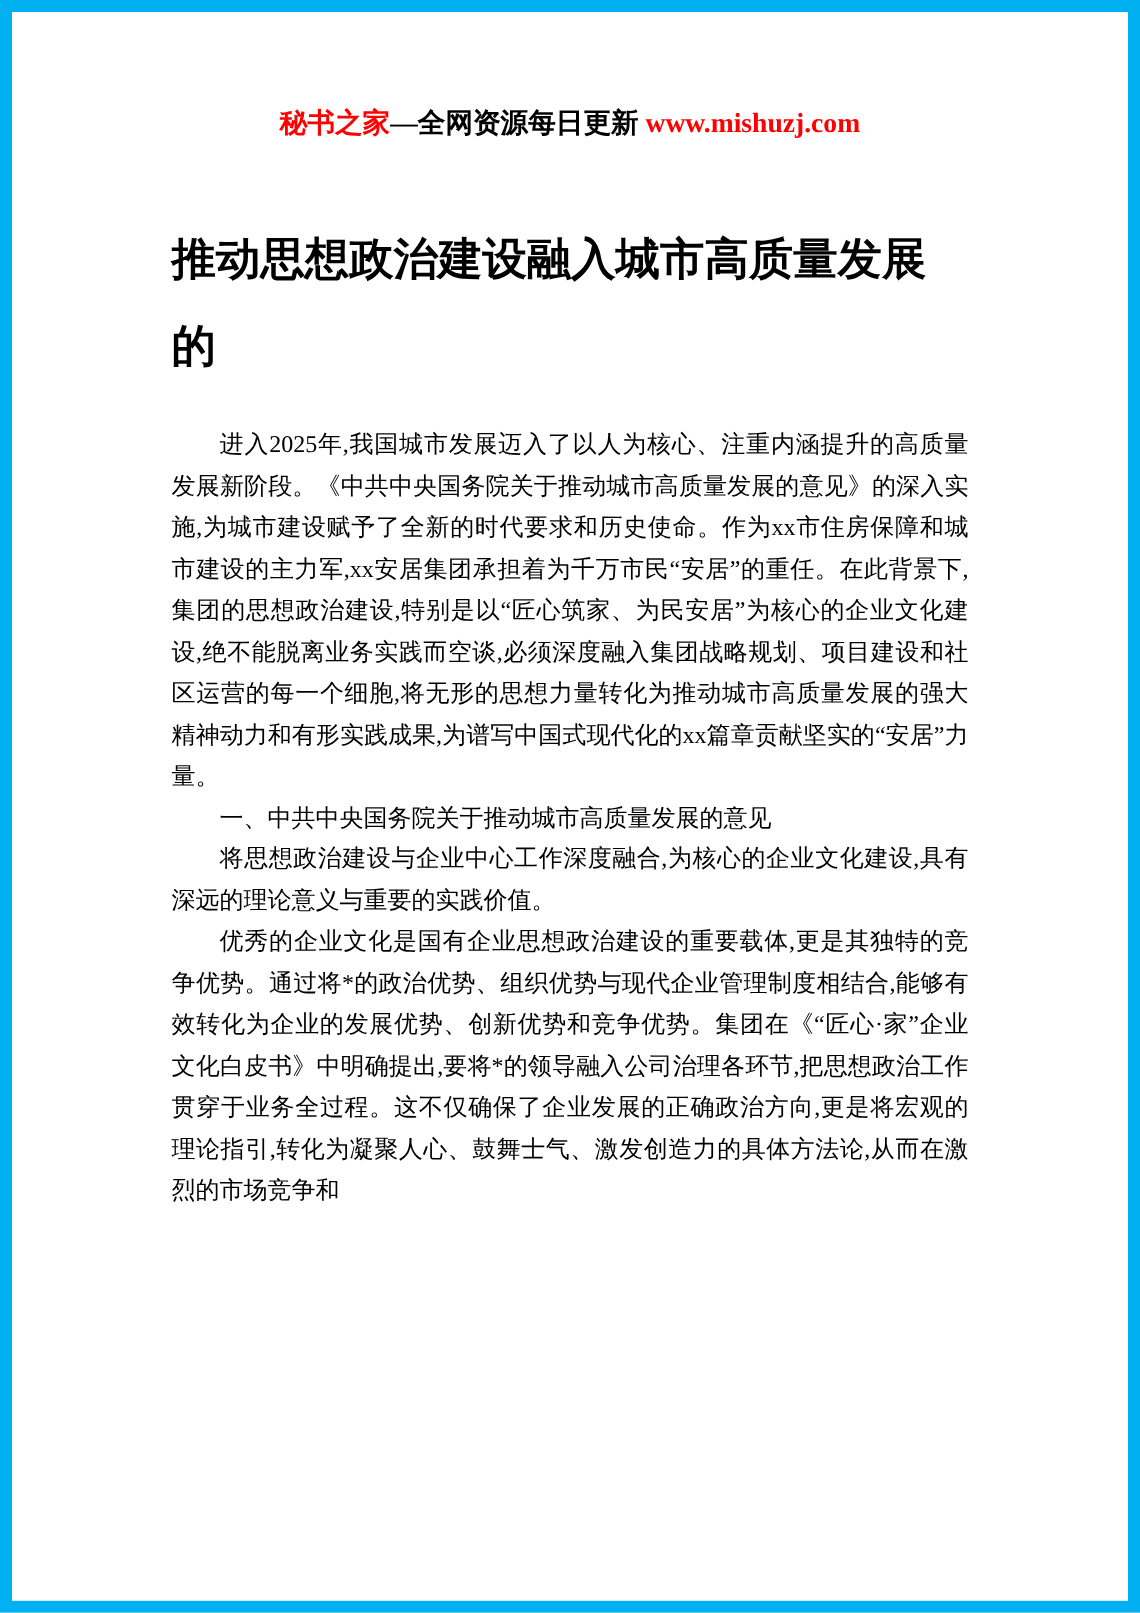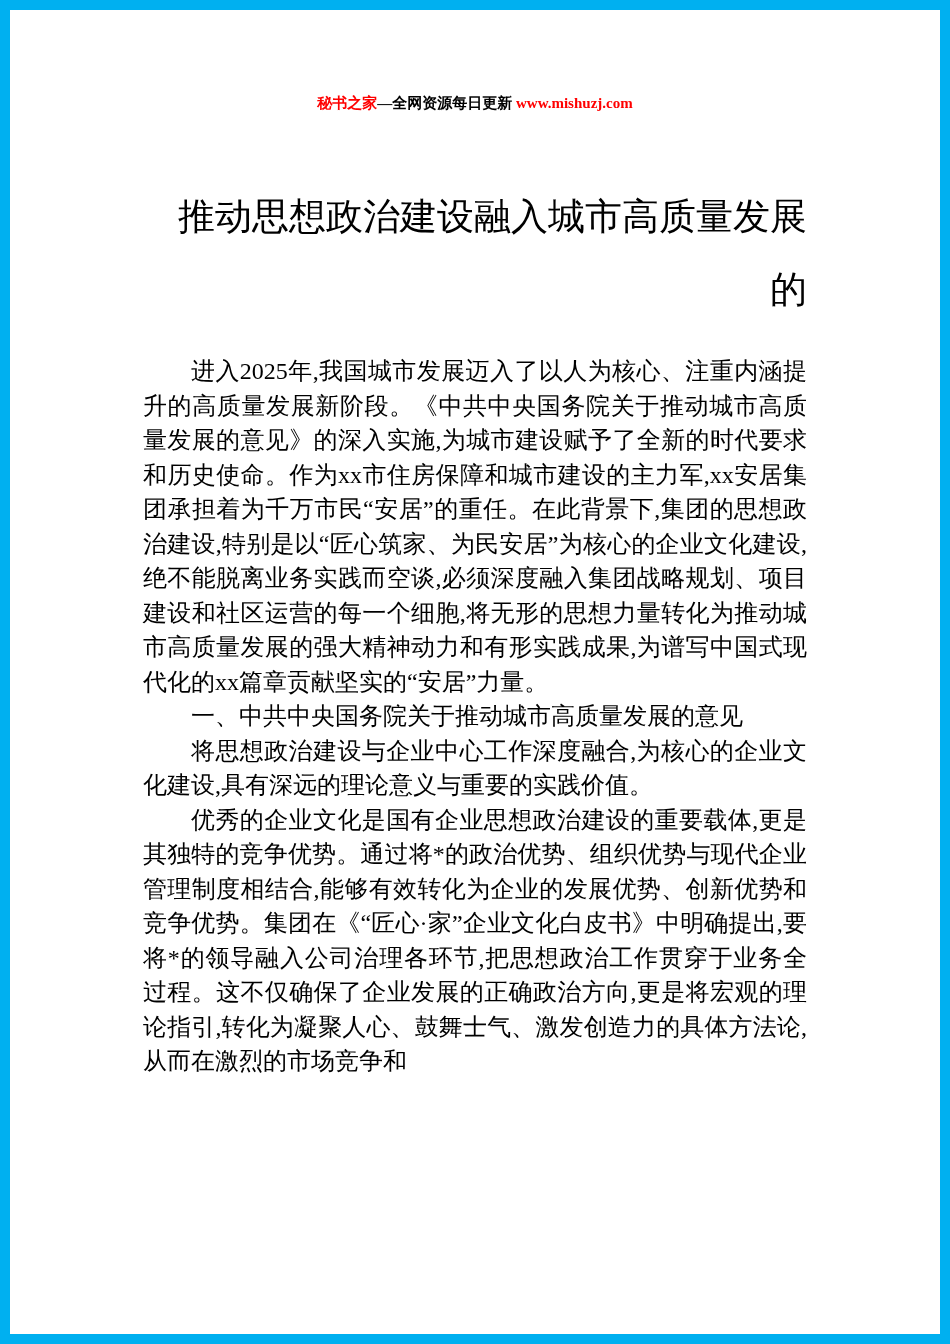--- a/index.html
+++ b/index.html
@@ -23,39 +23,39 @@
     margin: 0 auto;
   }
   .page {
     width: 100%;
     height: 100%;
     padding: 0 133px;
   }
   .header {
     margin-top: 78px;
     text-align: center;
-    font-size: 15px;
+    font-size: 23px;
     font-weight: bold;
     line-height: 30px;
     white-space: nowrap;
   }
   .header .site-name { color: var(--accent-red); }
   .header .tagline   { color: var(--text-black); }
   .header .url       { color: var(--accent-red); }
   .title {
     margin-top: 62px;
-    text-align: right;
+    text-align: left;
     font-size: 37px;
-    font-weight: normal;
+    font-weight: bold;
     line-height: 73px;
     color: var(--text-black);
   }
   .doc-body {
     margin-top: 28px;
-    font-size: 24px;
+    font-size: 20px;
     line-height: 34.5px;
     text-align: justify;
     color: var(--text-black);
   }
   .para {
     text-indent: 2em;
   }
 </style>
 </head>
 <body>

